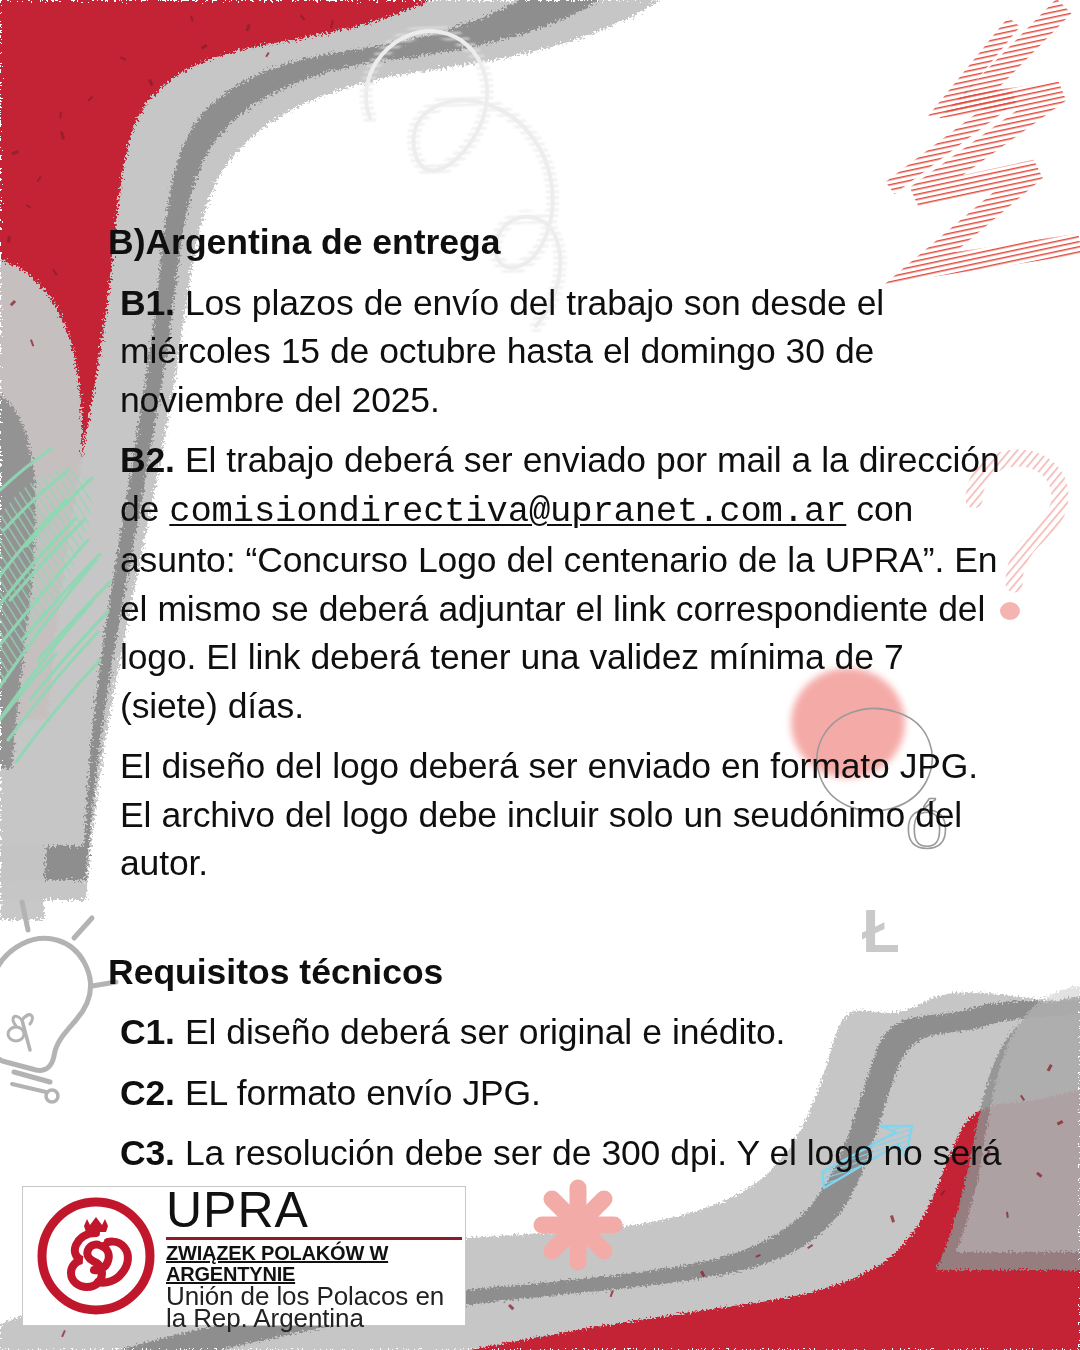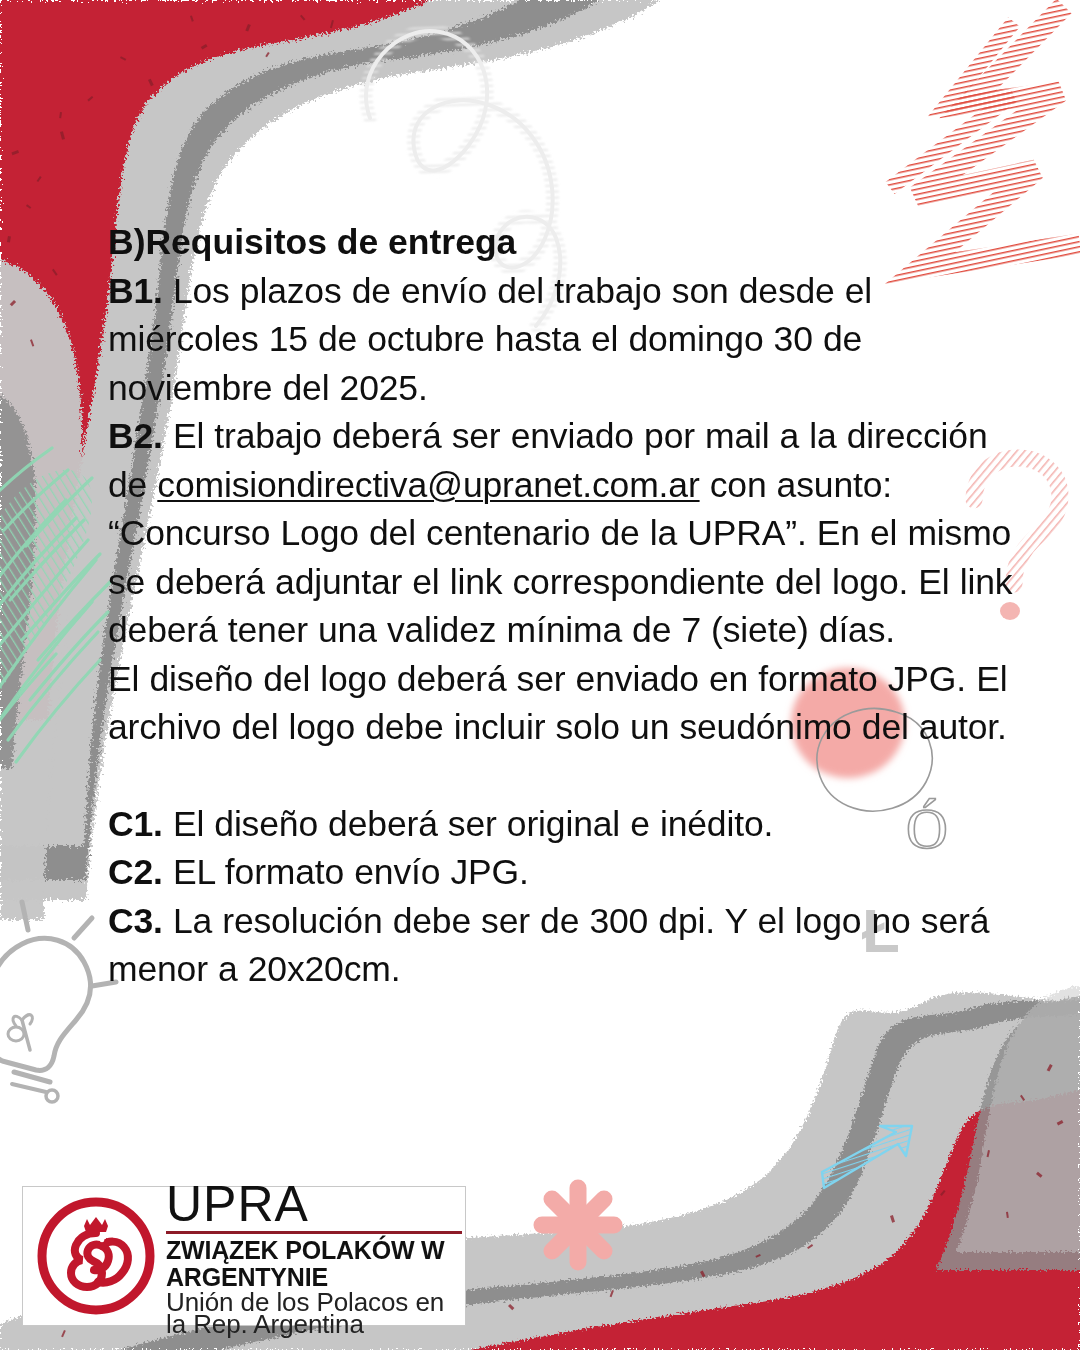--- a/index.html
+++ b/index.html
@@ -20,36 +20,37 @@
   #textblock{
     position:absolute;
     left:108px;top:218px;width:910px;
     z-index:30;
   }
   .para{
     font-size:35.5px;
     line-height:48.5px;
     color:#0f0f0f;
     letter-spacing:-0.15px;
-    margin:0;
+    margin:12px;
     word-spacing:0.4px;
   }
   .para b{font-weight:700;}
   .heading{
     font-size:35.5px;
     line-height:48.5px;
     font-weight:700;
     color:#0f0f0f;
     margin:0;
   }
   .gap{height:48px;}
   .mail{
     text-decoration:underline;
     text-underline-offset:3px;
     text-decoration-thickness:2px;
+    font-family:Liberation Mono, monospace;
   }
 
   
   #logo-box{
     position:absolute;
     left:22px;top:1186px;
     width:444px;height:140px;
     background:#ffffff;
     border:1.5px solid #c8c8c8;
     z-index:40;
@@ -60,22 +61,22 @@
   #logo-text{margin-left:6px;padding-top:2px;}
   #logo-upra{
     font-size:50px;line-height:50px;font-weight:400;
     letter-spacing:1px;color:#111;
     font-family:Liberation Sans, sans-serif;
   }
   #logo-rule{
     height:3px;background:#8d1b28;width:296px;margin:2px 0 3px 0;
   }
   #logo-pl{
-    font-size:25px;line-height:27px;font-weight:700;
-    letter-spacing:-0.2px;color:#111;
+    font-size:20px;line-height:21px;font-weight:700;
+    letter-spacing:-0.2px;color:#111;text-decoration:underline;
   }
   #logo-es{
     font-size:26px;line-height:22px;font-weight:400;
     letter-spacing:-0.1px;color:#222;
   }
 </style>
 </head>
 <body>
 
 <div id="poster">
@@ -294,31 +295,32 @@
       <line x1="552" y1="1199" x2="604" y2="1251"></line>
       <line x1="604" y1="1199" x2="552" y2="1251"></line>
     </g>
 
     <text x="906" y="848" font-family="Liberation Serif, serif" font-size="58" fill="none" stroke="#9a9a9a" stroke-width="1.6">Ó</text>
     <text x="862" y="952" font-family="Liberation Sans, sans-serif" font-size="62" font-weight="700" fill="#c9c9c9">Ł</text>
   </svg>
 
   <div id="textblock">
 
-    <p class="heading">B)Requisitos de entrega</p>
+    <p class="heading">B)Argentina de entrega</p>
 
     <p class="para"><b>B1.</b><span> Los plazos de envío del trabajo son desde el miércoles 15 de octubre hasta el domingo 30 de noviembre del 2025.</span></p>
 
     <p class="para"><b>B2.</b><span> El trabajo deberá ser enviado por mail a la dirección de </span><span class="mail">comisiondirectiva@upranet.com.ar</span><span> con asunto: “Concurso Logo del centenario de la UPRA”. En el mismo se deberá adjuntar el link correspondiente del logo. El link deberá tener una validez mínima de 7 (siete) días.</span></p>
 
     <p class="para"> El diseño del logo deberá ser enviado en formato JPG. El archivo del logo debe incluir solo un seudónimo del autor.</p>
 
 
     <div class="gap"></div>
 
+    <p class="heading">Requisitos técnicos</p>
 
     <p class="para"><b>C1.</b><span> El diseño deberá ser original e inédito.</span></p>
 
     <p class="para"><b>C2.</b><span> EL formato envío JPG.</span></p>
 
     <p class="para"><b>C3.</b><span> La resolución debe ser de 300 dpi. Y el logo no será menor a 20x20cm.</span></p>
   </div>
 
   <div id="logo-box">
     <svg id="logo-mark" viewBox="0 0 128 128" xmlns="http://www.w3.org/2000/svg">

